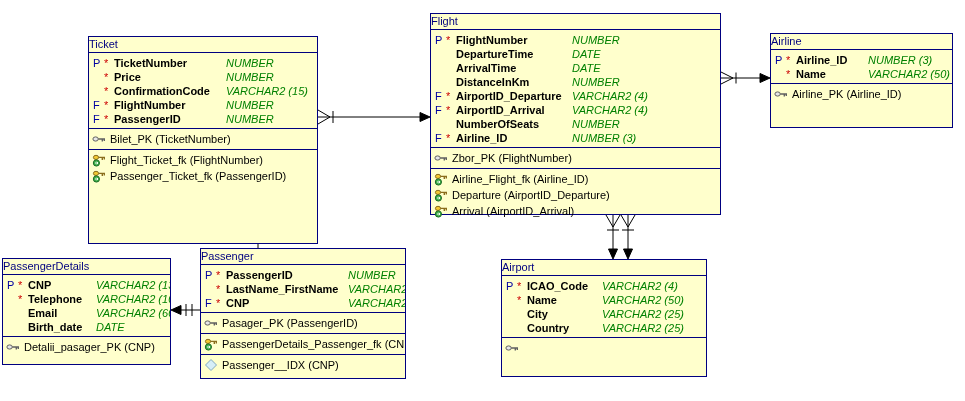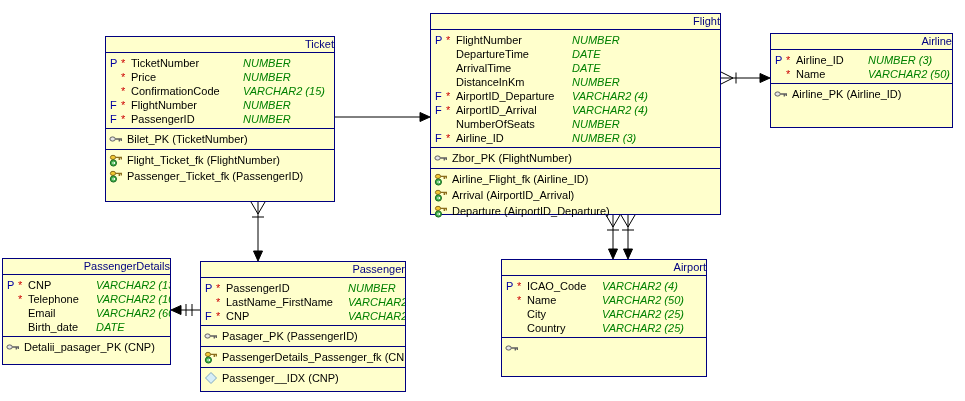--- a/index.html
+++ b/index.html
@@ -6,30 +6,30 @@
   #canvas{
     position:relative;width:965px;height:401px;background:var(--c-bg,#fff);
     font-family:"Liberation Sans", sans-serif;font-size:11px;overflow:hidden;
   }
   .etable{
     position:absolute;background:var(--c-fill,#ffffcc);
     border:1px solid var(--c-border,#000080);
     display:flex;flex-direction:column;box-sizing:border-box;
   }
   .ehead{
-    height:15px;line-height:15px;text-align:right;flex:none;
+    height:15px;line-height:15px;text-align:left;flex:none;
     color:var(--c-title,#000080);border-bottom:1px solid var(--c-border,#000080);
   }
   .ecols{padding:3px 0 2px;flex:none;}
   .esec{border-top:1px solid var(--c-border,#000080);padding:2px 0;flex:none;}
   .esec:last-child{flex:1;}
   .row{display:flex;height:14px;line-height:14px;padding-left:4px;}
   .m{width:11px;flex:none;color:var(--c-marker,#0000a0);}
   .req{width:10px;flex:none;color:var(--c-required,#cc0000);}
-  .cname{width:var(--namew,110px);flex:none;color:var(--c-text,#000);white-space:nowrap;overflow:hidden;}
+  .cname{width:var(--namew,110px);flex:none;color:var(--c-text,#000);white-space:nowrap;overflow:hidden;font-weight:bold;}
   .ctype{flex:1;color:var(--c-type,#008000);white-space:nowrap;overflow:hidden;font-style:italic;}
   .krow{display:flex;align-items:center;height:16px;padding-left:3px;}
   .kicon{width:15px;height:14px;flex:none;margin-right:3px;display:inline-flex;align-items:center;}
   .kicon svg{display:block;}
   .klabel{color:var(--c-text,#000);white-space:nowrap;overflow:hidden;}
   #rels{position:absolute;left:0;top:0;}
   #rels path, #rels line{stroke:#000;stroke-width:1;fill:none;}
   #rels polygon{fill:#000;stroke:#000;}
 </style>
 </head>
@@ -63,21 +63,21 @@
       <line x1="613" y1="227" x2="613" y2="250"></line>
       <polygon points="613,259 608.5,249 617.5,249"></polygon>
     </g>
     <g>
       <path d="M621,215 L628,227 L635,215 M628,215 L628,227 M622,230 L634,230"></path>
       <line x1="628" y1="227" x2="628" y2="250"></line>
       <polygon points="628,259 623.5,249 632.5,249"></polygon>
     </g>
   </svg>
 
-  <div class="etable" style="left:105px;top:36px;width:230px;height:166px;--namew:112px">
+  <div class="etable" style="left:88px;top:36px;width:230px;height:208px;--namew:112px">
     <div class="ehead">Ticket</div>
     <div class="ecols">
         <div class="row">
           <span class="m">P</span>
           <span class="req">*</span>
           <span class="cname">TicketNumber</span>
           <span class="ctype">NUMBER</span>
         </div>
         <div class="row">
           <span class="m"></span>
@@ -218,32 +218,32 @@
         </div>
         <div class="krow">
           <span class="kicon">
             <svg width="14" height="14" viewBox="0 0 14 14">
               <ellipse cx="4" cy="4.4" rx="2.6" ry="2.1" fill="#f2c832" stroke="#8a6d1c"></ellipse>
               <path d="M6.5,4.4 L13,4.4 M10.3,4.4 L10.3,7 M12.3,4.4 L12.3,6.4" stroke="#8a6d1c" stroke-width="1.4" fill="none"></path>
               <circle cx="4.4" cy="10" r="3.1" fill="#3fae49" stroke="#1e6b26"></circle>
               <path d="M3,10 L6,10 M4.8,8.8 L6,10 L4.8,11.2" stroke="#fff" stroke-width="0.9" fill="none"></path>
             </svg>
           </span>
+          <span class="klabel">Departure (AirportID_Departure)</span>
+        </div>
+        <div class="krow">
+          <span class="kicon">
+            <svg width="14" height="14" viewBox="0 0 14 14">
+              <ellipse cx="4" cy="4.4" rx="2.6" ry="2.1" fill="#f2c832" stroke="#8a6d1c"></ellipse>
+              <path d="M6.5,4.4 L13,4.4 M10.3,4.4 L10.3,7 M12.3,4.4 L12.3,6.4" stroke="#8a6d1c" stroke-width="1.4" fill="none"></path>
+              <circle cx="4.4" cy="10" r="3.1" fill="#3fae49" stroke="#1e6b26"></circle>
+              <path d="M3,10 L6,10 M4.8,8.8 L6,10 L4.8,11.2" stroke="#fff" stroke-width="0.9" fill="none"></path>
+            </svg>
+          </span>
           <span class="klabel">Arrival (AirportID_Arrival)</span>
-        </div>
-        <div class="krow">
-          <span class="kicon">
-            <svg width="14" height="14" viewBox="0 0 14 14">
-              <ellipse cx="4" cy="4.4" rx="2.6" ry="2.1" fill="#f2c832" stroke="#8a6d1c"></ellipse>
-              <path d="M6.5,4.4 L13,4.4 M10.3,4.4 L10.3,7 M12.3,4.4 L12.3,6.4" stroke="#8a6d1c" stroke-width="1.4" fill="none"></path>
-              <circle cx="4.4" cy="10" r="3.1" fill="#3fae49" stroke="#1e6b26"></circle>
-              <path d="M3,10 L6,10 M4.8,8.8 L6,10 L4.8,11.2" stroke="#fff" stroke-width="0.9" fill="none"></path>
-            </svg>
-          </span>
-          <span class="klabel">Departure (AirportID_Departure)</span>
         </div>
       </div>
   </div>
 
   <div class="etable" style="left:770px;top:33px;width:183px;height:95px;--namew:72px">
     <div class="ehead">Airline</div>
     <div class="ecols">
         <div class="row">
           <span class="m">P</span>
           <span class="req">*</span>
@@ -304,21 +304,21 @@
             <svg width="14" height="14" viewBox="0 0 14 14">
               <ellipse cx="3.6" cy="7" rx="2.7" ry="2.1" fill="#e6e6e6" stroke="#606060"></ellipse>
               <path d="M6.3,7 L13,7 M10.3,7 L10.3,9.6 M12.3,7 L12.3,9" stroke="#606060" stroke-width="1.4" fill="none"></path>
             </svg>
           </span>
           <span class="klabel">Detalii_pasager_PK (CNP)</span>
         </div>
       </div>
   </div>
 
-  <div class="etable" style="left:200px;top:261px;width:206px;height:131px;--namew:122px">
+  <div class="etable" style="left:200px;top:248px;width:206px;height:131px;--namew:122px">
     <div class="ehead">Passenger</div>
     <div class="ecols">
         <div class="row">
           <span class="m">P</span>
           <span class="req">*</span>
           <span class="cname">PassengerID</span>
           <span class="ctype">NUMBER</span>
         </div>
         <div class="row">
           <span class="m"></span>

